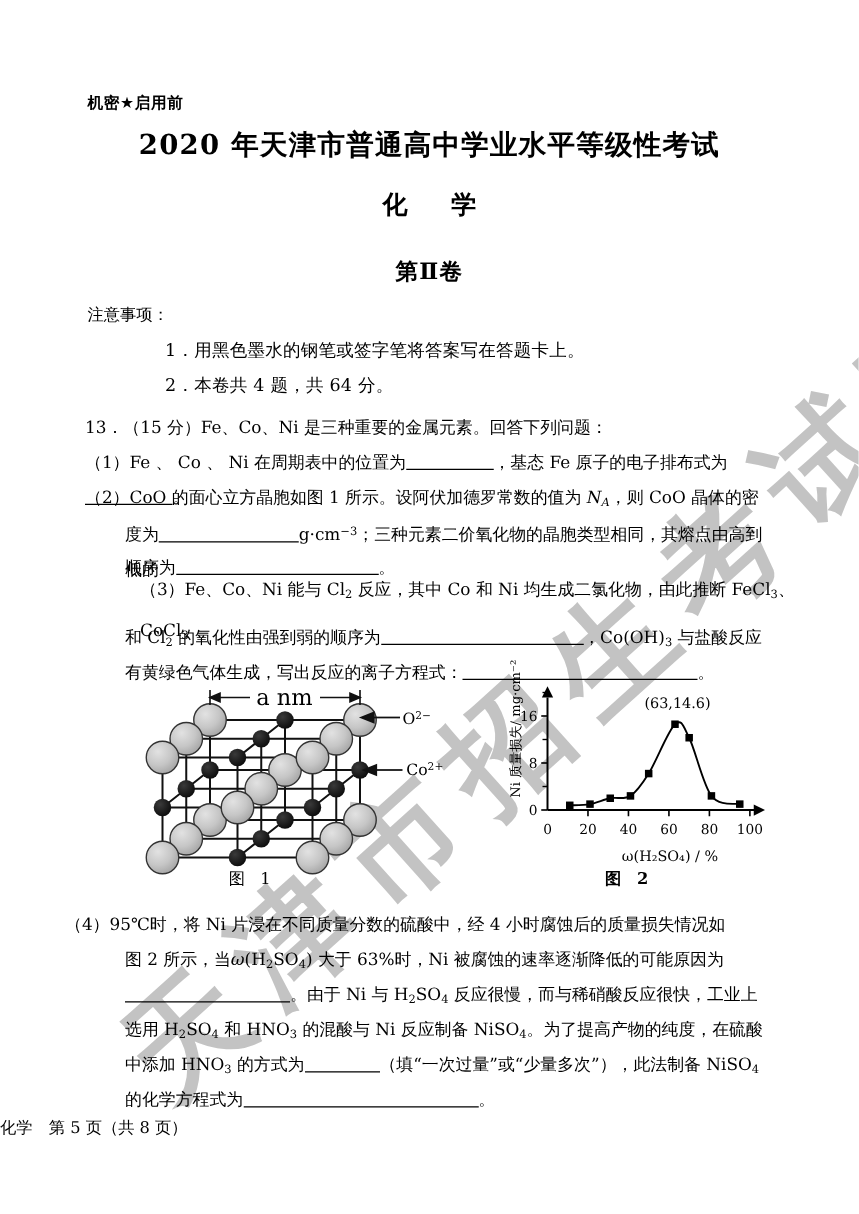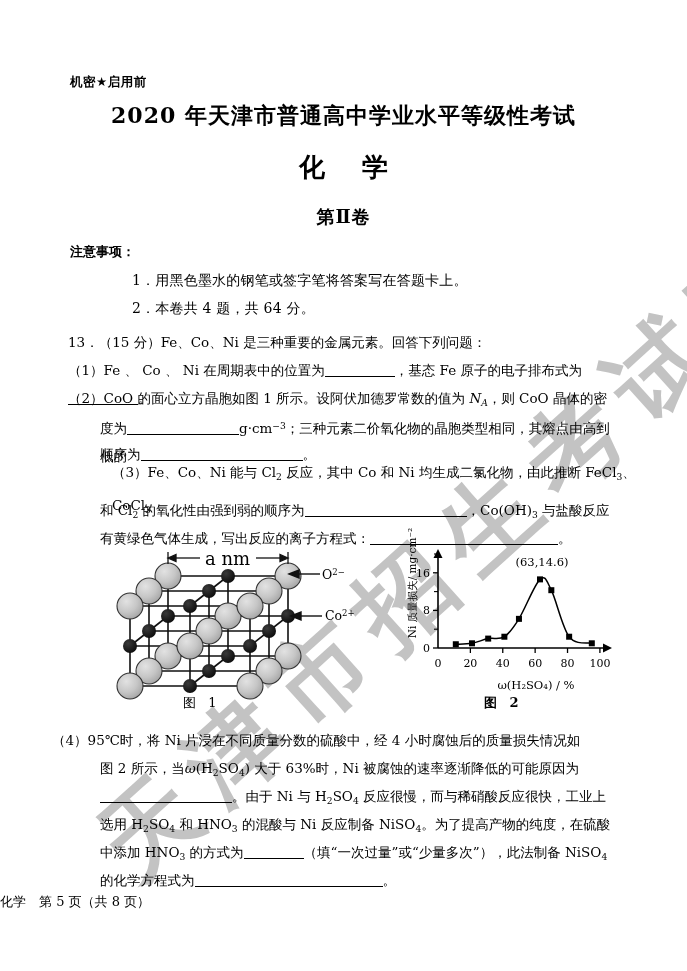--- a/index.html
+++ b/index.html
@@ -64,40 +64,40 @@
     text-align: center;
     font-size: 22px;
     font-weight: 700;
     letter-spacing: 1px;
   }
   .subject {
     position: absolute;
     left: 0; right: 0;
     top: 150px;
     text-align: center;
-    font-size: 26px;
+    font-size: 20px;
     font-weight: 700;
     letter-spacing: 14px;
     text-indent: 14px;
   }
   .volume {
     position: absolute;
     left: 0; right: 0;
     top: 205px;
     text-align: center;
     font-size: 18px;
     font-weight: 700;
     letter-spacing: 1px;
   }
   .notice-head {
     position: absolute;
     left: 70px;
     top: 243px;
     font-size: 13px;
-    font-weight: 700;
+    font-weight: 400;
     font-family: "DejaVu Sans", "Liberation Sans", sans-serif;
   }
   .notice-1 { position: absolute; left: 96px; top: 272px; }
   .notice-2 { position: absolute; left: 96px; top: 300px; }
   .notice-item { font-size: 14px; letter-spacing: .2px; margin-left: 36px; }
 
   .q-block { position: absolute; font-size: 13.5px; line-height: 28px; }
   .q13     { left: 68px;  top: 328px;  width: 552px; }
   .q1      { left: 68px;  top: 356px;  width: 552px; }
   .q2      { left: 68px;  top: 384px;  width: 552px; }

